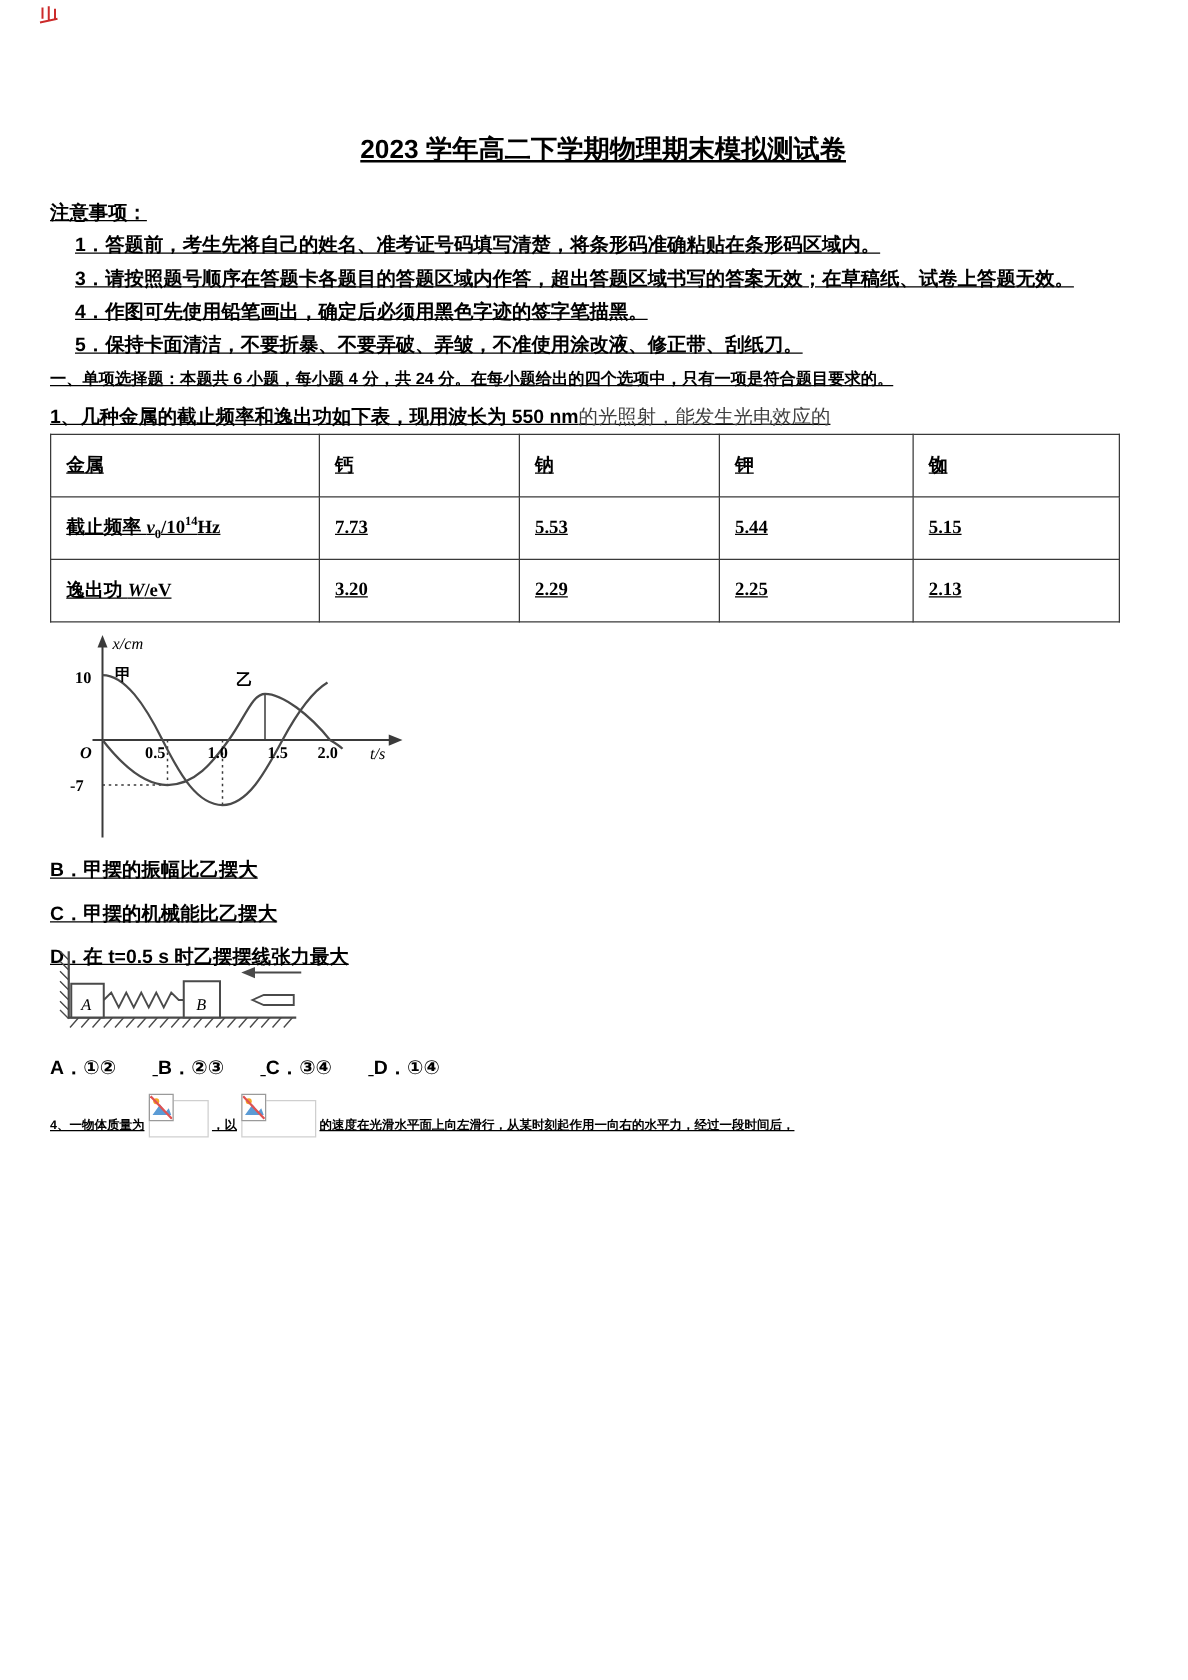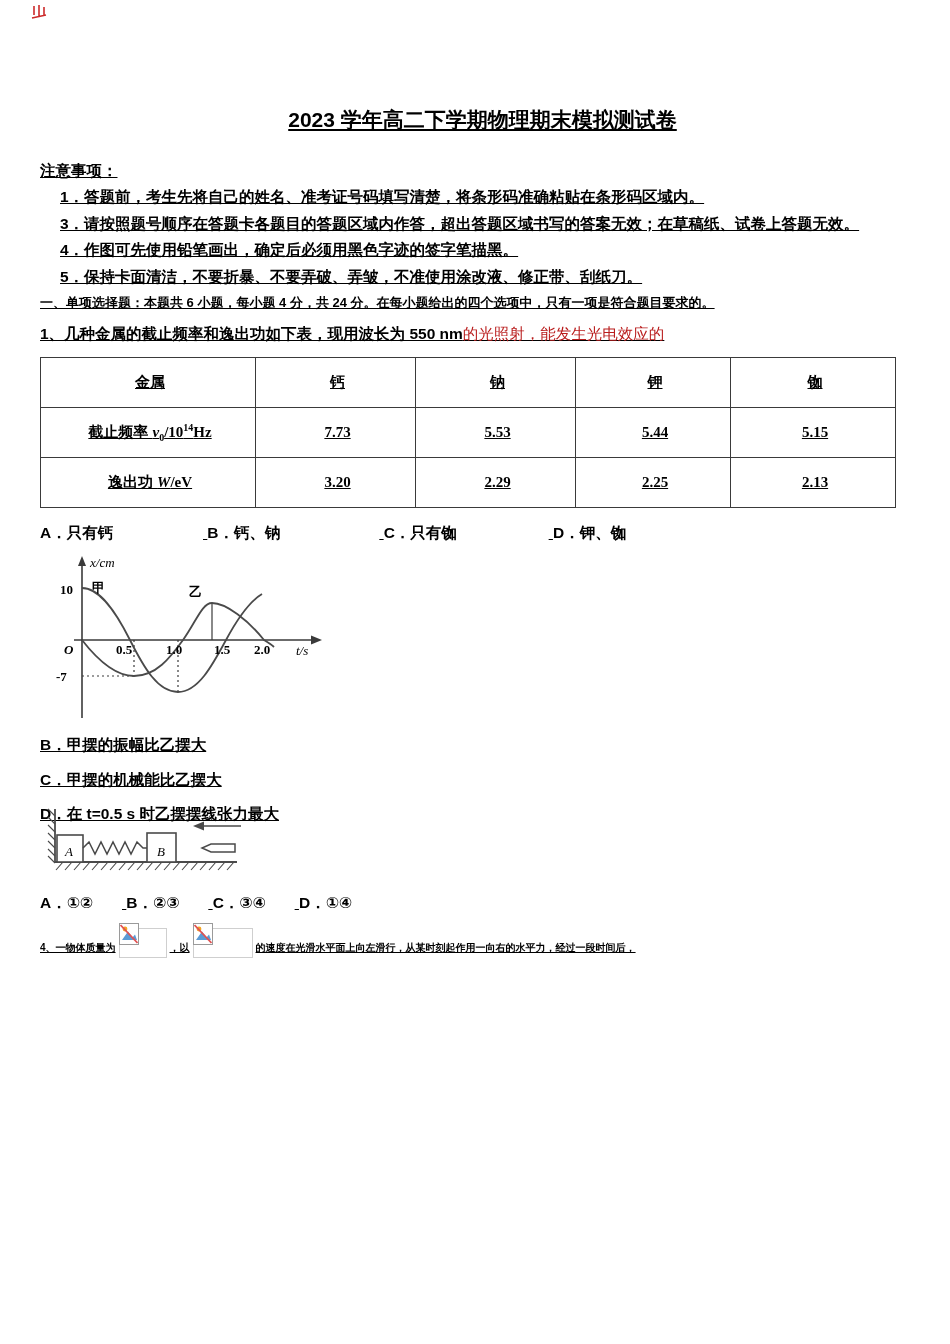--- a/index.html
+++ b/index.html
@@ -5,23 +5,23 @@
   html,body{margin:0;padding:0;background:#fff;}
   .page{position:relative;width:950px;height:972px;overflow:hidden;box-sizing:border-box;
         padding:0 25px 12px 40px;background:#fff;color:#000;
         font-family:"Liberation Sans","DejaVu Sans",sans-serif;text-decoration:underline;}
   .title{padding-top:106px;font-size:21px;font-weight:700;text-align:center;line-height:28px;}
   .notices{margin-top:24px;}
   .n-head{font-size:15.5px;font-weight:700;line-height:26px;}
   .n-item{font-size:15.5px;font-weight:700;line-height:26.6px;padding-left:20px;width:845px;}
   .sec{font-size:13px;font-weight:700;line-height:26px;white-space:nowrap;}
   .stem{font-size:15.5px;font-weight:700;line-height:26px;width:865px;}
-  .light{font-weight:400;color:#b91c1c;}
+  .light{font-weight:400;color:#404040;}
   .q1-stem{margin-top:5px;}
-  table.q1{margin-top:10px;border-collapse:collapse;width:855px;table-layout:fixed;text-align:center;}
+  table.q1{border-collapse:collapse;width:855px;table-layout:fixed;}
   table.q1 td{border:1.6px solid #3a3a3a;height:45px;padding:2px 8px 2px 12px;
               font-size:15px;font-weight:700;vertical-align:middle;overflow:hidden;}
   .ser{font-family:"Liberation Serif","DejaVu Serif",serif;}
   .c-num{font-family:"Liberation Serif","DejaVu Serif",serif;font-size:15.5px;}
   .c-label sub{font-size:10px;}
   .c-label sup{font-size:10px;}
   .c-label i{font-family:"Liberation Serif","DejaVu Serif",serif;}
   .opts-row{margin-top:12px;font-size:15.5px;font-weight:700;line-height:26px;}
   .opts-row .opt{display:inline-block;}
   .q1o .o1{width:163px;} .q1o .o2{width:172px;} .q1o .o3{width:165px;}
@@ -95,26 +95,20 @@
       <tr style="height:48px;">
         <td class="c-label"><span>逸出功 </span><i>W</i><span class="ser" style="font-weight:700">/eV</span></td>
         <td class="c-num">3.20</td>
         <td class="c-num">2.29</td>
         <td class="c-num">2.25</td>
         <td class="c-num">2.13</td>
       </tr>
     </tbody>
   </table>
 
-  <div class="opts-row q1o">
-    <span class="opt o1">A．只有钙</span>
-    <span class="opt o2">B．钙、钠</span>
-    <span class="opt o3">C．只有铷</span>
-    <span class="opt">D．钾、铷</span>
-  </div>
 
 
   <svg class="figure" width="300" height="172" viewBox="0 0 300 172">
 
     <line x1="32" y1="168" x2="32" y2="10" stroke="#3a3a3a" stroke-width="1.6"></line>
     <path d="M32,6 L28,16 L36,16 Z" fill="#3a3a3a"></path>
     <line x1="24" y1="90" x2="266" y2="90" stroke="#3a3a3a" stroke-width="1.6"></line>
     <path d="M272,90 L261,85.5 L261,94.5 Z" fill="#3a3a3a"></path>
 
     <line x1="32" y1="126" x2="84" y2="126" stroke="#3a3a3a" stroke-width="1.2" stroke-dasharray="2,3"></line>

